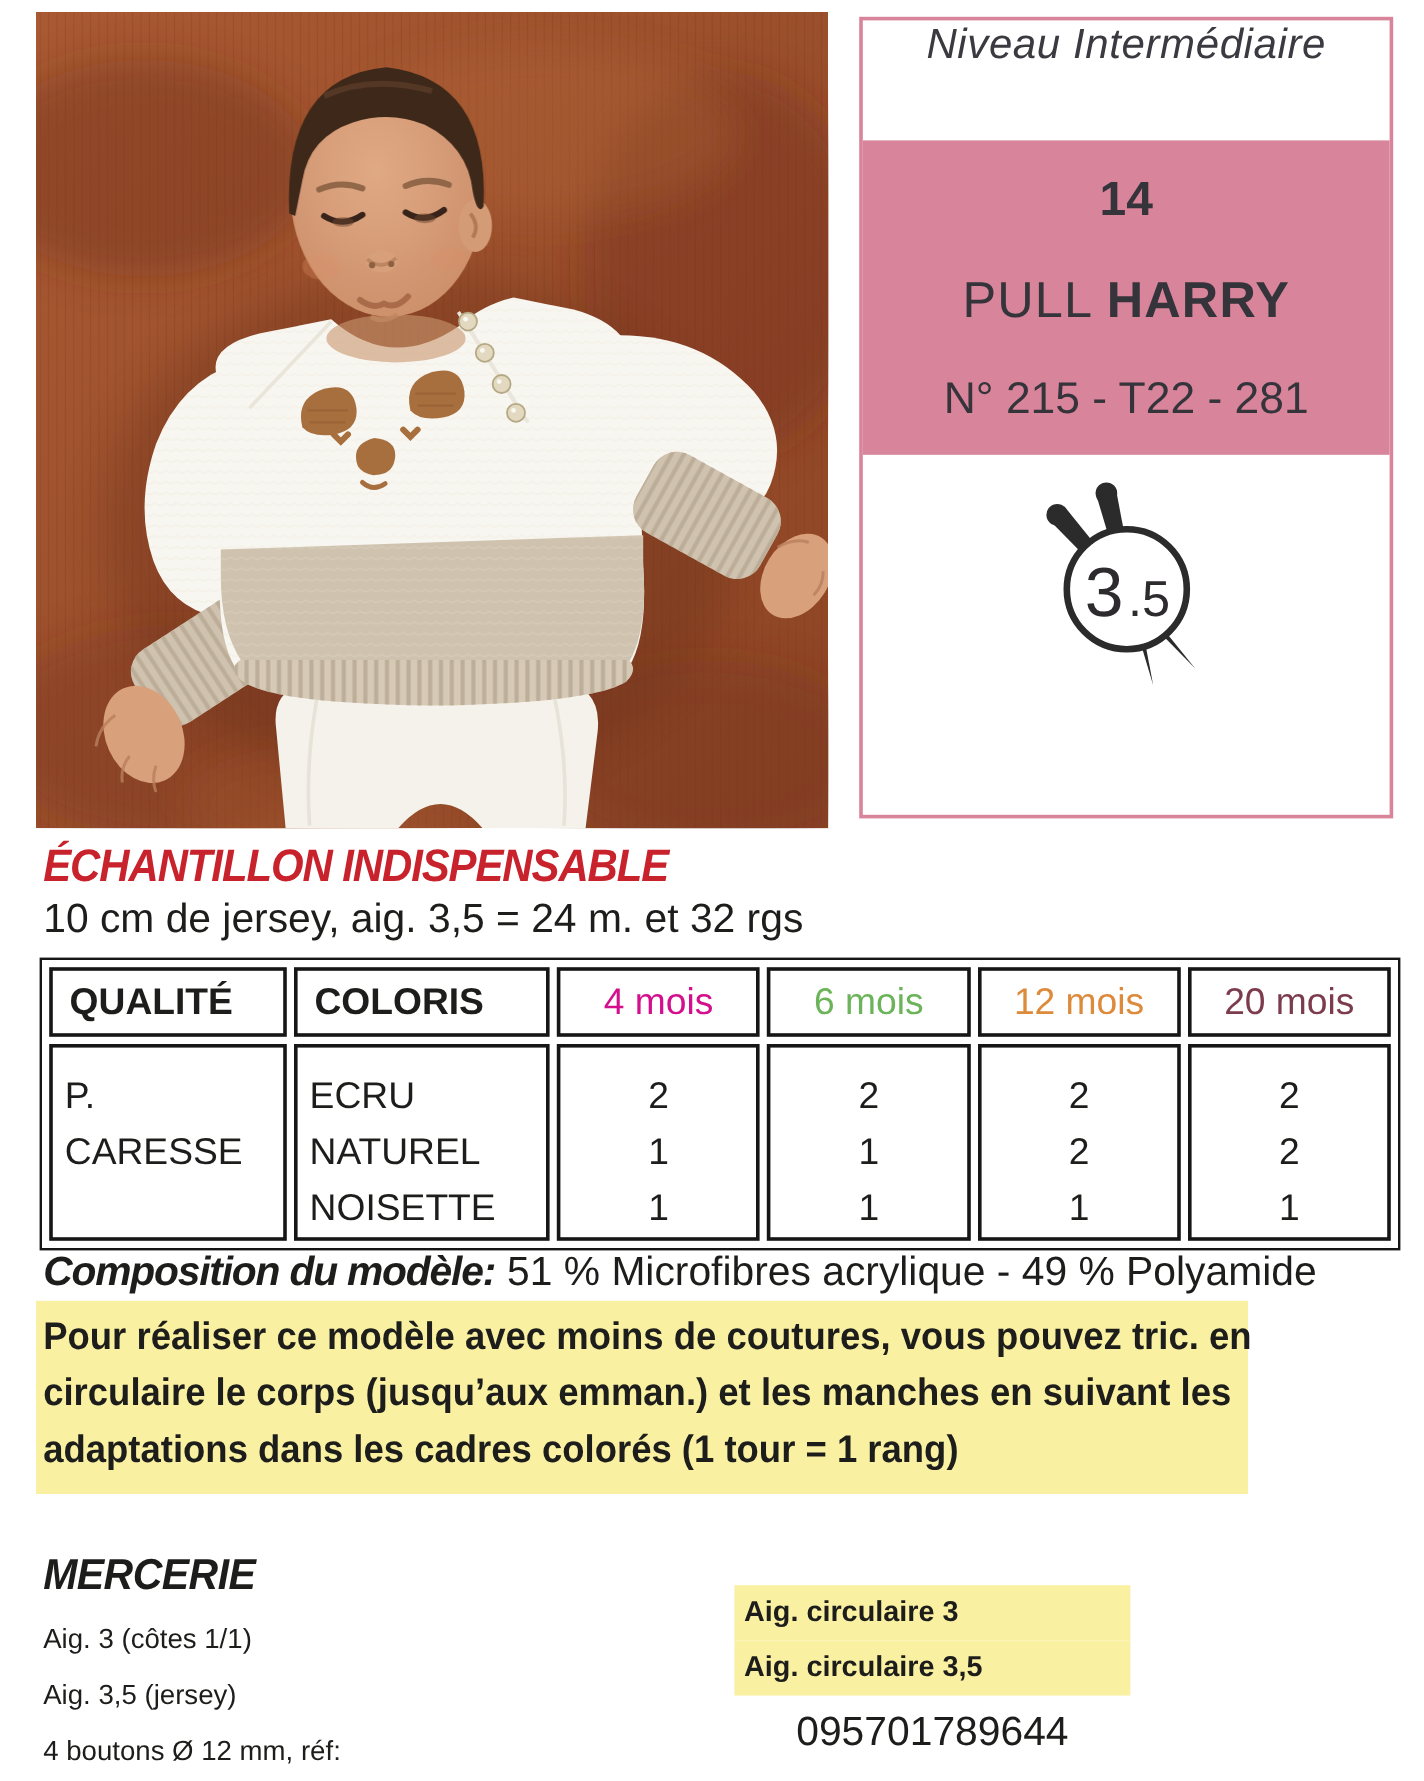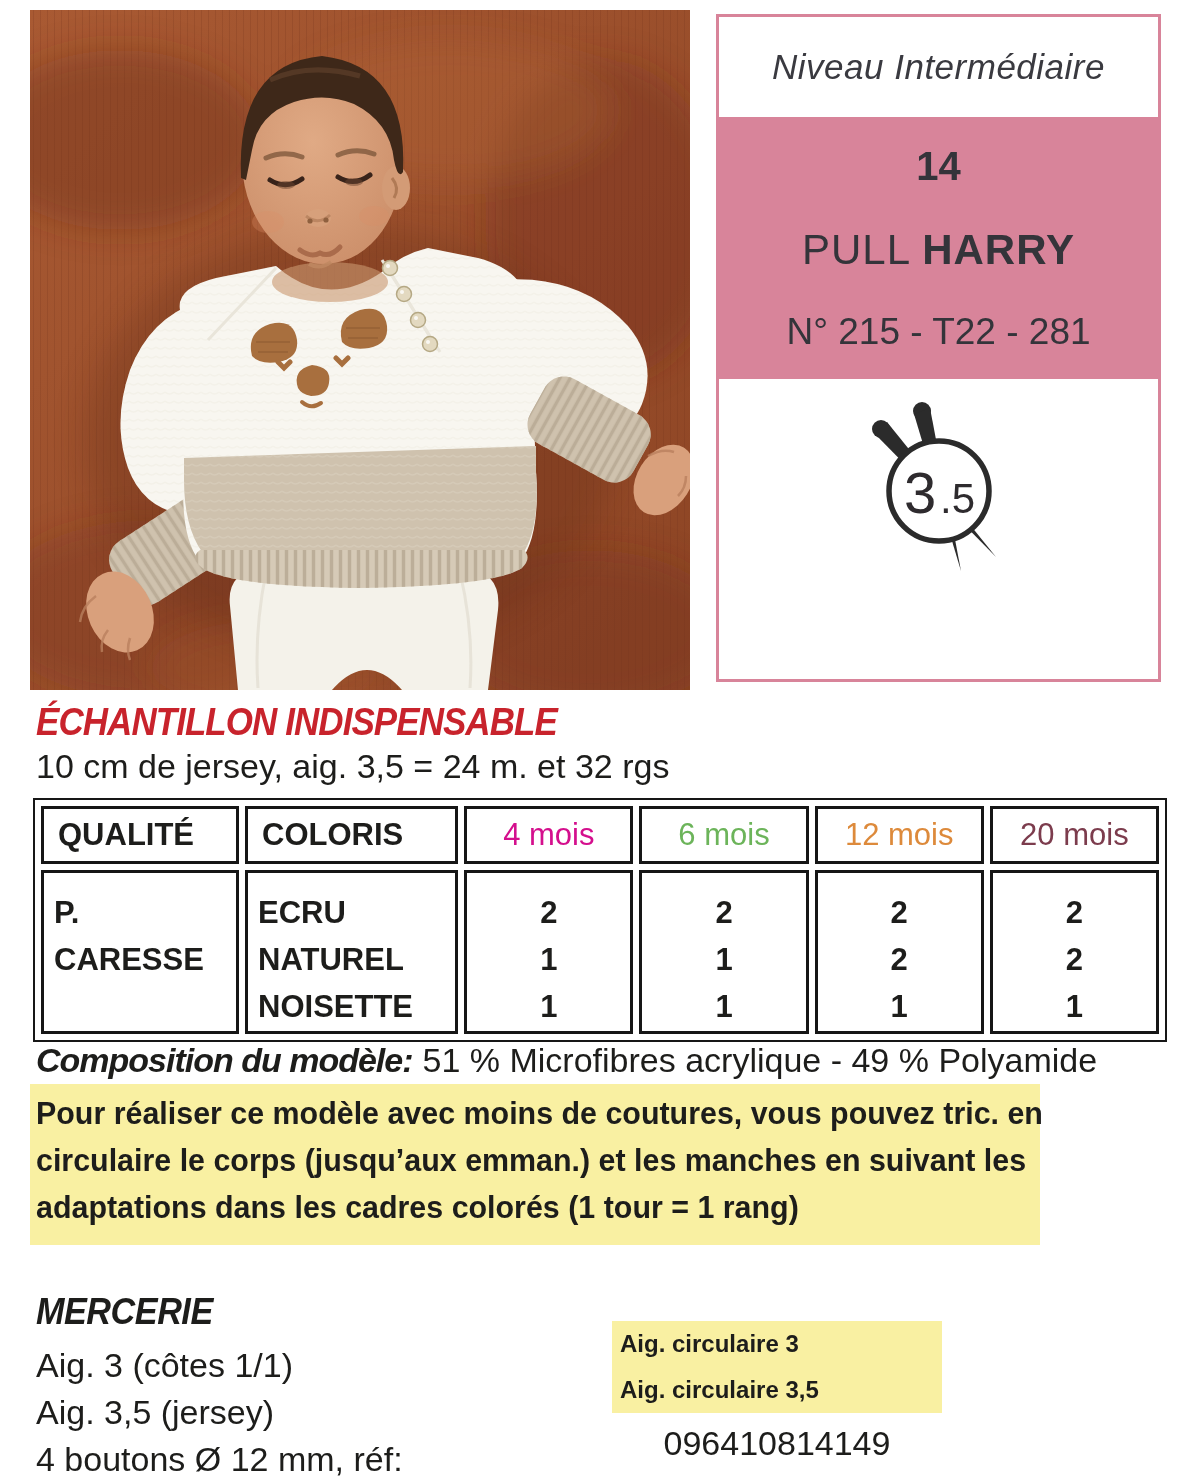--- a/index.html
+++ b/index.html
@@ -5,21 +5,21 @@
   html,body{margin:0;padding:0;background:#fff;}
   .page{position:relative;width:1187px;height:1484px;background:#fff;
         font-family:"Liberation Sans",sans-serif;color:#1d1d1b;overflow:hidden;}
 
   
   .photo{position:absolute;left:30px;top:10px;width:660px;height:680px;}
 
   
   .infobox{position:absolute;left:716px;top:14px;width:445px;height:668px;
            border:3px solid #d8849a;box-sizing:border-box;background:#fff;}
-  .infobox-header{height:100px;display:flex;align-items:center;justify-content:center;}
+  .infobox-header{height:100px;display:flex;justify-content:center;}
   .level{font-style:italic;font-size:35px;color:#3a3a40;letter-spacing:.5px;}
   .band{background:#d8849a;height:262px;display:flex;flex-direction:column;
         align-items:center;justify-content:center;gap:37px;color:#34343a;}
   .band .num{font-size:40px;font-weight:bold;}
   .band .title{font-size:42px;letter-spacing:1px;}
   .band .title .bold{font-weight:bold;}
   .band .ref{font-size:37px;}
   .needle-wrap{display:flex;justify-content:center;padding-top:10px;}
 
   
@@ -32,38 +32,38 @@
   table.yarn{position:absolute;left:33px;top:798px;width:1134px;
              border:2px solid #161616;border-spacing:6px;border-collapse:separate;
              table-layout:fixed;}
   table.yarn th,table.yarn td{border:3px solid #161616;font-size:31px;box-sizing:border-box;}
   table.yarn th{height:58px;font-weight:bold;}
   .th-left{text-align:left;padding-left:14px;}
   .th-month{font-weight:normal !important;text-align:center;}
   table.yarn tbody td{height:152px;vertical-align:top;padding-top:16px;}
   .td-quality{padding-left:10px;}
   .td-colors{padding-left:10px;}
-  .cell-line{line-height:47px;font-weight:bold;}
+  .cell-line{line-height:47px;}
   .td-qty{text-align:center;}
 
   
   .compo{position:absolute;left:36px;top:1041px;font-size:34px;white-space:nowrap;}
   .compo .lbl{font-weight:bold;font-style:italic;letter-spacing:-1px;margin-right:10px;}
 
   
   .note{position:absolute;left:30px;top:1084px;width:1010px;background:#f9f0a2;
         padding:6px 0 14px 6px;box-sizing:border-box;}
   .note-inner{transform:scaleX(.95);transform-origin:0 0;font-weight:bold;
               font-size:32px;line-height:47px;white-space:nowrap;}
 
   
   .mercerie{position:absolute;left:36px;top:1291px;}
   .m-head{font-size:36px;font-weight:bold;font-style:italic;letter-spacing:-.5px;
           transform:scaleX(.95);transform-origin:0 0;}
-  .m-items{margin-top:9px;font-size:34px;line-height:47px;}
+  .m-items{margin-top:9px;font-size:23px;line-height:47px;}
 
   .circ{position:absolute;left:612px;top:1321px;width:340px;}
   .circ .hl{display:block;background:#f9f0a2;font-weight:bold;font-size:24px;
             line-height:46px;padding-left:8px;width:322px;}
   .ref-num{font-size:34px;text-align:center;width:330px;margin-top:11px;}
 </style>
 </head>
 <body>
 
 <div class="page">
@@ -294,16 +294,16 @@
     <div class="m-items">
       <div>Aig. 3 (côtes 1/1)</div>
       <div>Aig. 3,5 (jersey)</div>
       <div>4 boutons Ø 12 mm, réf:</div>
     </div>
   </div>
 
   <div class="circ">
     <span class="hl">Aig. circulaire 3</span>
     <span class="hl">Aig. circulaire 3,5</span>
-    <div class="ref-num">096410814149</div>
+    <div class="ref-num">095701789644</div>
   </div>
 
 </div>
 
 </body></html>

